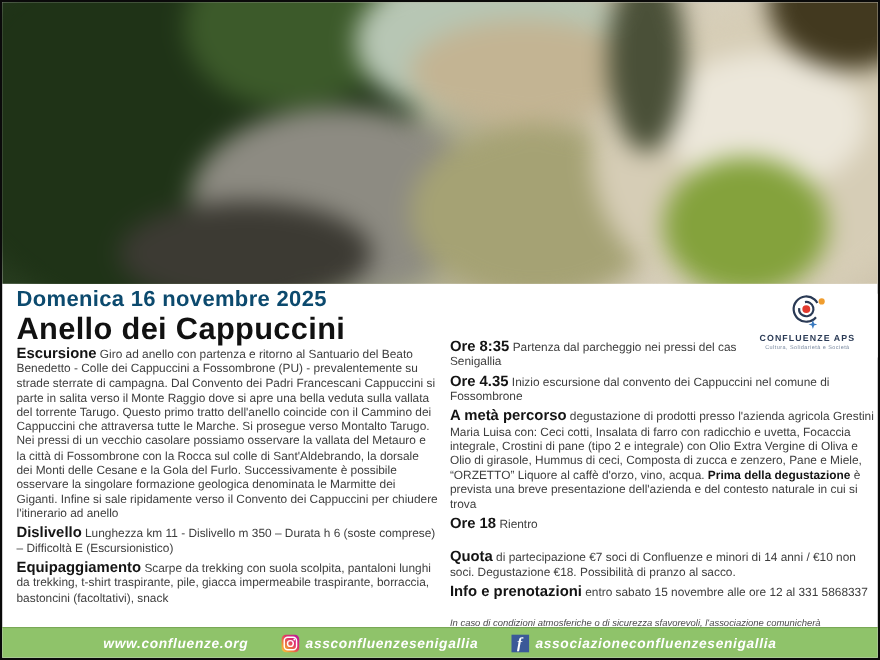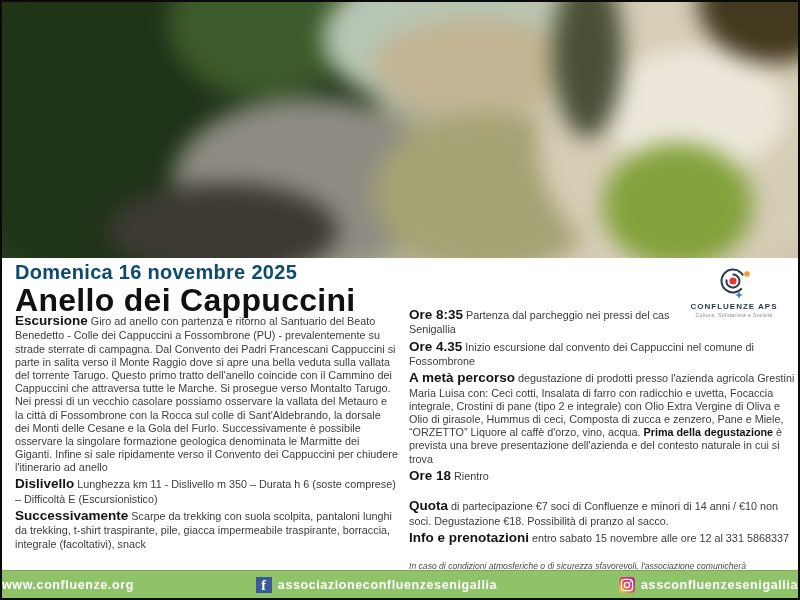--- a/index.html
+++ b/index.html
@@ -28,36 +28,36 @@
 
   
   .logo-box{position:absolute;right:0;top:265px;width:128px;height:58px;background:#fff;
     display:flex;flex-direction:column;align-items:center;justify-content:flex-start;z-index:5;}
   .logo-name{font-size:8px;font-weight:bold;letter-spacing:1px;color:#2a3a55;line-height:1.1;}
   .logo-tagline{font-size:5px;color:#7a8aa0;letter-spacing:.4px;line-height:1.2;}
 
   
   .titles{position:absolute;left:13px;top:259px;}
   .date-title{font-size:20px;font-weight:bold;color:#0c4a6e;letter-spacing:.3px;line-height:1.1;}
-  .main-title{font-size:32px;font-weight:bold;color:#111;letter-spacing:.3px;line-height:1.05;margin-top:1px;}
+  .main-title{font-size:28px;font-weight:bold;color:#111;letter-spacing:.3px;line-height:1.05;margin-top:1px;}
 
   
   .col{position:absolute;font-size:10.8px;line-height:1.22;color:#3d3d3d;}
   .col-left{left:13px;top:311px;width:383px;}
   .col-right{left:407px;top:305px;width:387px;}
   .col p{margin:0 0 2px 0;}
   .lead{font-size:13.5px;font-weight:bold;color:#141414;margin-right:3px;}
   .bold-inline{font-weight:bold;color:#141414;}
   .gap-top{margin-top:14px !important;}
   .disclaimer{margin-top:15px !important;font-size:8.6px;font-style:italic;color:#4a4a4a;line-height:1.3;width:360px;}
 
   
   .footer{position:absolute;left:0;bottom:0;width:796px;height:27px;background:#8fc36a;
-    border-top:1px solid #79a856;display:flex;align-items:center;justify-content:space-between;gap:30px;
-    color:#fff;font-weight:bold;font-size:12.5px;letter-spacing:.6px;}
+    border-top:1px solid #79a856;display:flex;align-items:center;justify-content:center;gap:30px;
+    color:#fff;font-weight:bold;font-size:12.5px;letter-spacing:.6px;font-style:italic;}
   .footer .item{display:flex;align-items:center;gap:6px;}
   .fb-icon{width:16px;height:16px;background:#3b5998;display:flex;align-items:flex-end;justify-content:center;}
   .fb-icon::before{content:"f";color:#fff;font-family:"Liberation Serif",serif;font-weight:bold;font-size:14px;line-height:15px;}
   .ig-icon{width:16px;height:16px;border-radius:4px;display:flex;align-items:center;justify-content:center;
     background:linear-gradient(45deg,#f7c948 0%,#f09433 25%,#e1306c 60%,#b5179e 100%);}
 </style>
 </head>
 <body>
 
 <div class="page">
@@ -94,44 +94,44 @@
   </div>
 
   <div class="titles">
     <div class="date-title">Domenica 16 novembre 2025</div>
     <div class="main-title">Anello dei Cappuccini</div>
   </div>
 
   <div class="col col-left">
     <p><b class="lead">Escursione</b><span>Giro ad anello con partenza e ritorno al Santuario del Beato Benedetto - Colle dei Cappuccini a Fossombrone (PU) - prevalentemente su strade sterrate di campagna. Dal Convento dei Padri Francescani Cappuccini si parte in salita verso il Monte Raggio dove si apre una bella veduta sulla vallata del torrente Tarugo. Questo primo tratto dell'anello coincide con il Cammino dei Cappuccini che attraversa tutte le Marche. Si prosegue verso Montalto Tarugo. Nei pressi di un vecchio casolare possiamo osservare la vallata del Metauro e la città di Fossombrone con la Rocca sul colle di Sant'Aldebrando, la dorsale dei Monti delle Cesane e la Gola del Furlo. Successivamente è possibile osservare la singolare formazione geologica denominata le Marmitte dei Giganti. Infine si sale ripidamente verso il Convento dei Cappuccini per chiudere l'itinerario ad anello</span></p>
     <p><b class="lead">Dislivello</b><span>Lunghezza km 11 - Dislivello m 350 – Durata h 6 (soste comprese) – Difficoltà E (Escursionistico)</span></p>
-    <p><b class="lead">Successivamente</b><span>Scarpe da trekking con suola scolpita, pantaloni lunghi da trekking, t-shirt traspirante, pile, giacca impermeabile traspirante, borraccia, integrale (facoltativi), snack</span></p>
+    <p><b class="lead">Equipaggiamento</b><span>Scarpe da trekking con suola scolpita, pantaloni lunghi da trekking, t-shirt traspirante, pile, giacca impermeabile traspirante, borraccia, bastoncini (facoltativi), snack</span></p>
   </div>
 
   <div class="col col-right">
     <p><b class="lead">Ore 8:35</b><span>Partenza dal parcheggio nei pressi del casello autostradale di Senigallia</span></p>
     <p><b class="lead">Ore 4.35</b><span>Inizio escursione dal convento dei Cappuccini nel comune di Fossombrone</span></p>
     <p><b class="lead">A metà percorso</b><span>degustazione di prodotti presso l'azienda agricola Grestini Maria Luisa con: Ceci cotti, Insalata di farro con radicchio e uvetta, Focaccia integrale, Crostini di pane (tipo 2 e integrale) con Olio Extra Vergine di Oliva e Olio di girasole, Hummus di ceci, Composta di zucca e zenzero, Pane e Miele, “ORZETTO” Liquore al caffè d'orzo, vino, acqua. </span><span class="bold-inline">Prima della degustazione</span><span> è prevista una breve presentazione dell'azienda e del contesto naturale in cui si trova</span></p>
     <p><b class="lead">Ore 18</b><span>Rientro</span></p>
     <p class="gap-top"><b class="lead">Quota</b><span>di partecipazione €7 soci di Confluenze e minori di 14 anni / €10 non soci. Degustazione €18. Possibilità di pranzo al sacco.</span></p>
     <p><b class="lead">Info e prenotazioni</b><span>entro sabato 15 novembre alle ore 12 al 331 5868337</span></p>
     <p class="disclaimer">In caso di condizioni atmosferiche o di sicurezza sfavorevoli, l'associazione comunicherà eventuali modifiche, rinvio o annullamento</p>
   </div>
 
   <div class="footer">
     <span class="item">www.confluenze.org</span>
     <span class="item">
-      <span class="fb-icon"></span>
-      <span>associazioneconfluenzesenigallia</span>
-    </span>
-    <span class="item">
       <span class="ig-icon">
         <svg width="14" height="14" viewBox="0 0 16 16">
           <rect x="1.6" y="1.6" width="12.8" height="12.8" rx="3.6" fill="none" stroke="#fff" stroke-width="1.5"></rect>
           <circle cx="8" cy="8" r="3" fill="none" stroke="#fff" stroke-width="1.5"></circle>
           <circle cx="12.1" cy="3.9" r="1" fill="#fff"></circle>
         </svg>
       </span>
       <span>assconfluenzesenigallia</span>
     </span>
+    <span class="item">
+      <span class="fb-icon"></span>
+      <span>associazioneconfluenzesenigallia</span>
+    </span>
   </div>
 
 </div>
 
 </body></html>

